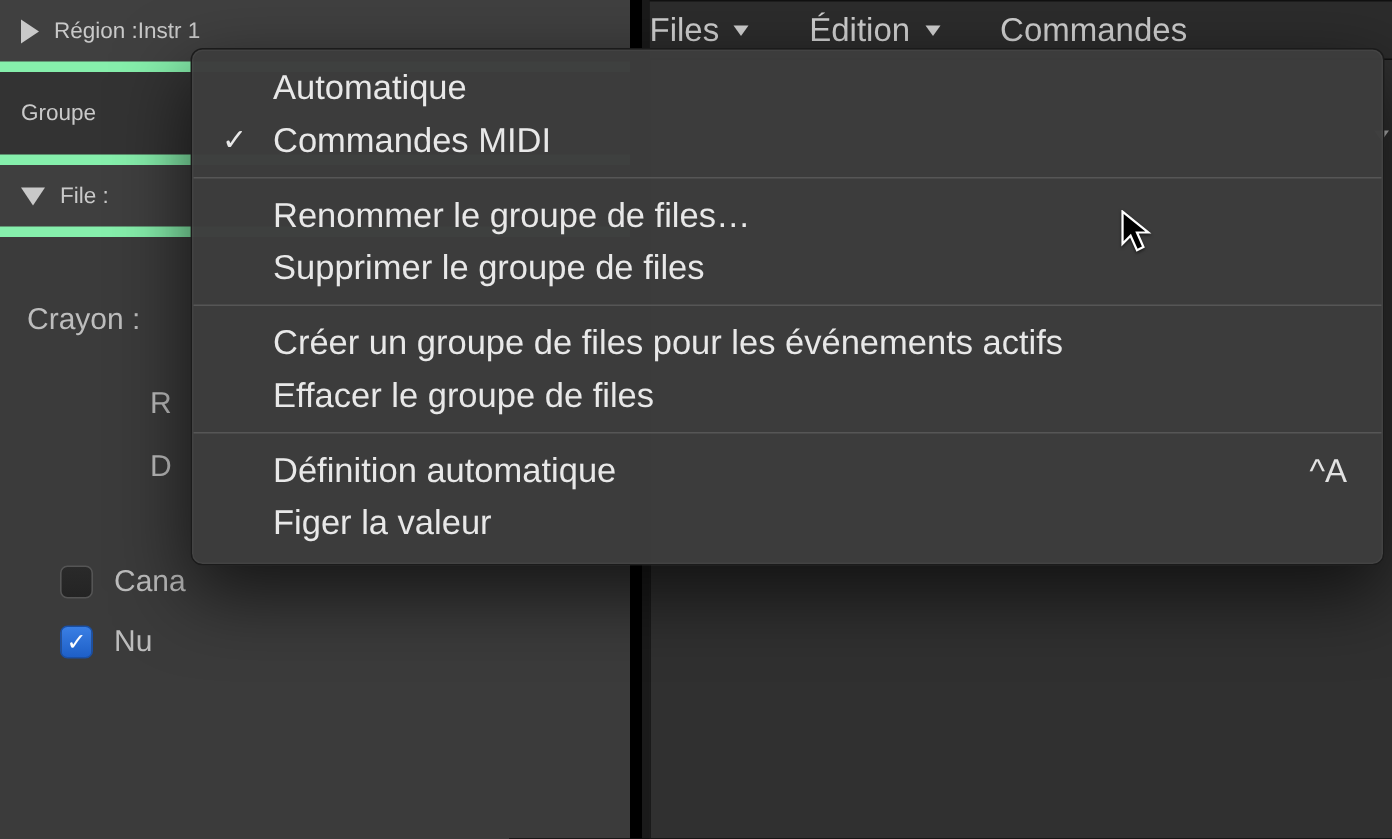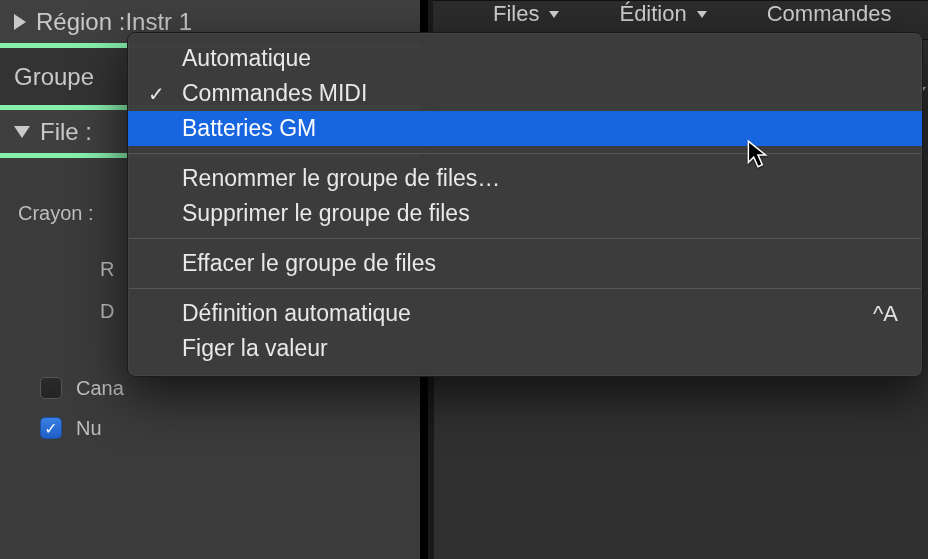--- a/index.html
+++ b/index.html
@@ -18,23 +18,23 @@
     position: absolute;
     left: 0; top: 0;
     width: 420px; height: 559px;
     background: #3b3b3b;
   }
   .inspector-row {
     display: flex;
     align-items: center;
     height: 48px;
     padding: 0 14px;
-    border-bottom: 5px solid #86efac;
+    border-bottom: 7px solid #86efac;
     color: #c9c9c9;
-    font-size: 24px;
+    font-size: 15px;
   }
   .inspector-row.first { background: #404040; }
   .inspector-row.dark { background: #333333; height: 62px; }
   .disclosure {
     width: 0; height: 0;
     display: inline-block;
     margin-right: 10px;
   }
   .tri-right {
     border-top: 8px solid transparent;
@@ -92,23 +92,22 @@
 
   
   .top-tabs {
     position: absolute;
     top: 0; left: 433px; right: 0;
     height: 40px;
     background: #2c2c2c;
     border-top: 1px solid #111;
     border-bottom: 1px solid #111;
     display: flex;
-    gap: 60px;
-    align-items: flex-start;
-    padding-left: 60px;
+    gap: 40px;
+    align-items: center;
     color: #cfcfcf;
     font-size: 22px;
   }
   .top-tabs .tab { display: flex; align-items: center; gap: 6px; }
   .mini-tri {
     width: 0; height: 0;
     border-left: 5px solid transparent;
     border-right: 5px solid transparent;
     border-top: 7px solid #cfcfcf;
     margin-left: 4px;
@@ -251,31 +250,31 @@
 
 <div class="context-menu" id="context-menu">
 
 <div class="menu-item">
       <span>Automatique</span>
     </div>
     <div class="menu-item">
       <span class="check">✓</span>
       <span>Commandes MIDI</span>
     </div>
-    <div class="menu-item highlighted">
-      <span>Batteries GM</span>
-    </div>
     <div class="menu-sep"></div>
     <div class="menu-item">
       <span>Renommer le groupe de files…</span>
     </div>
     <div class="menu-item">
       <span>Supprimer le groupe de files</span>
     </div>
     <div class="menu-sep"></div>
+    <div class="menu-item">
+      <span>Créer un groupe de files pour les événements actifs</span>
+    </div>
     <div class="menu-item">
       <span>Effacer le groupe de files</span>
     </div>
     <div class="menu-sep"></div>
     <div class="menu-item">
       <span>Définition automatique</span>
       <span class="shortcut">^A</span>
     </div>
     <div class="menu-item">
       <span>Figer la valeur</span>

